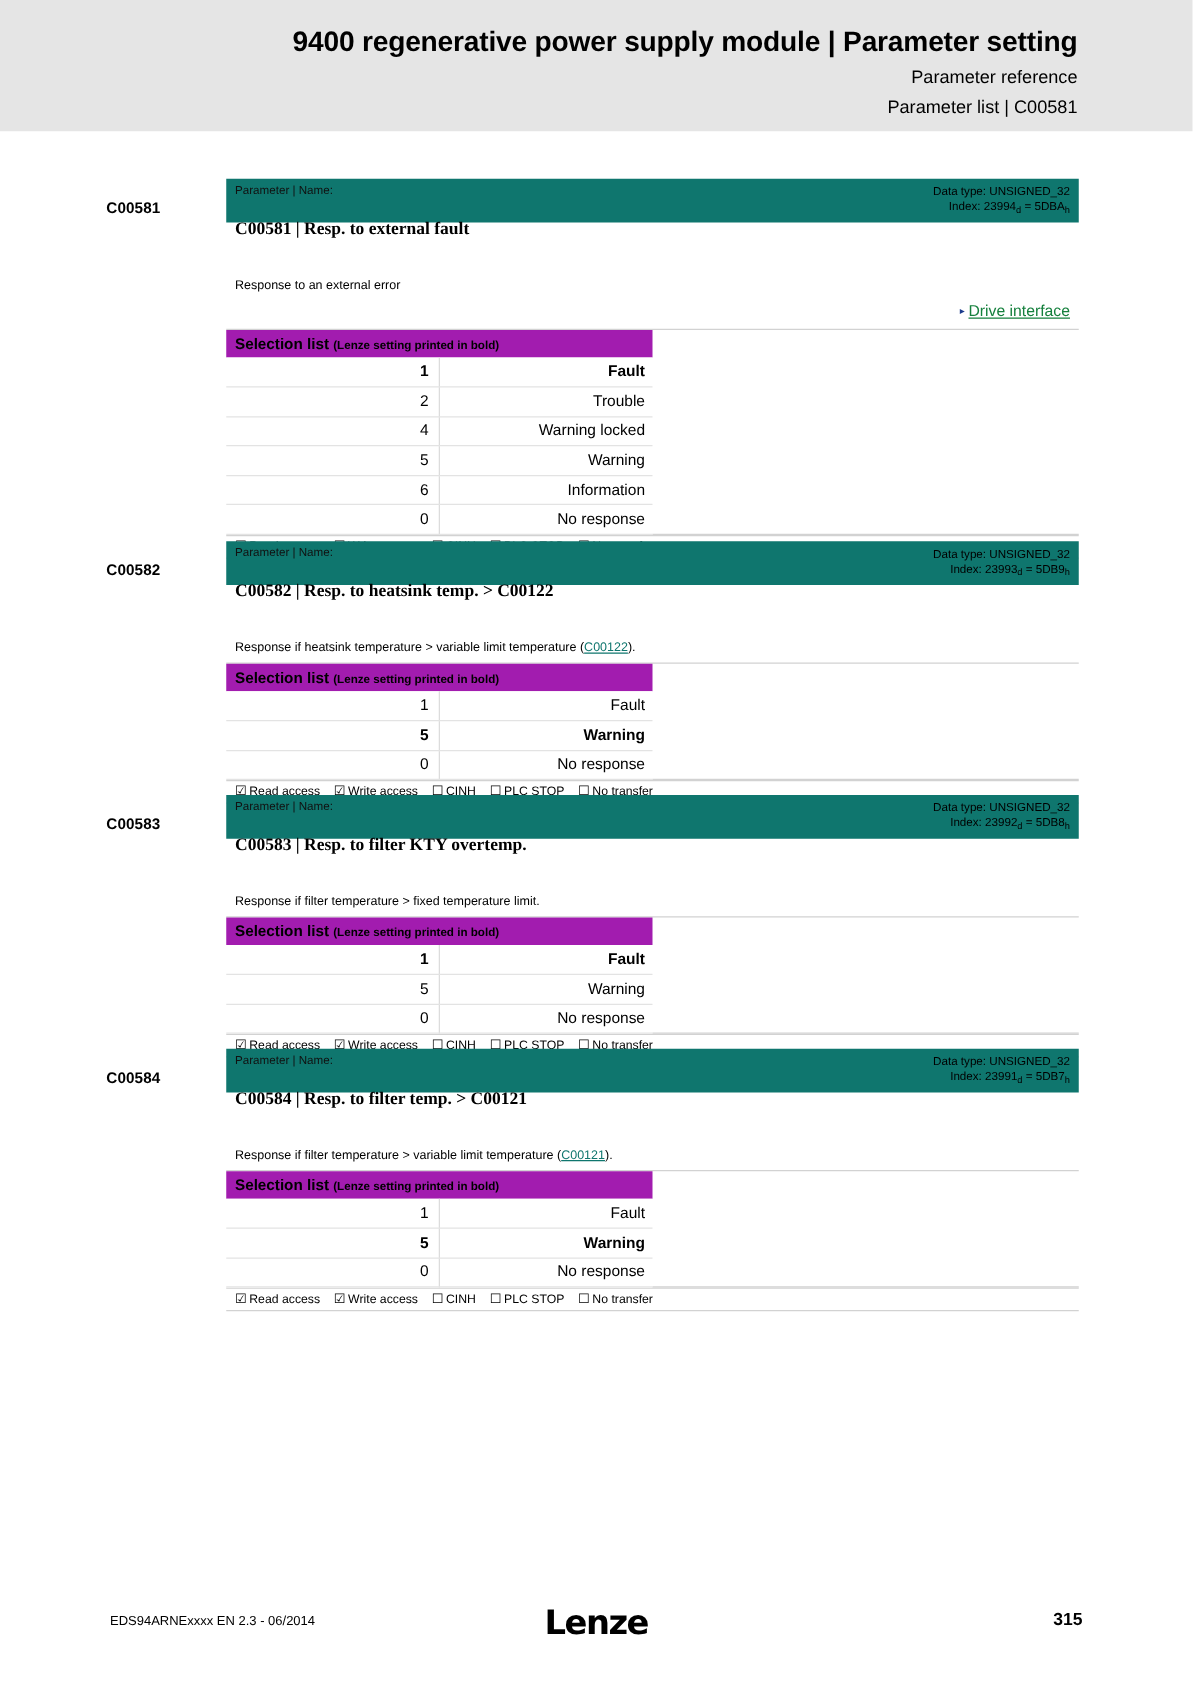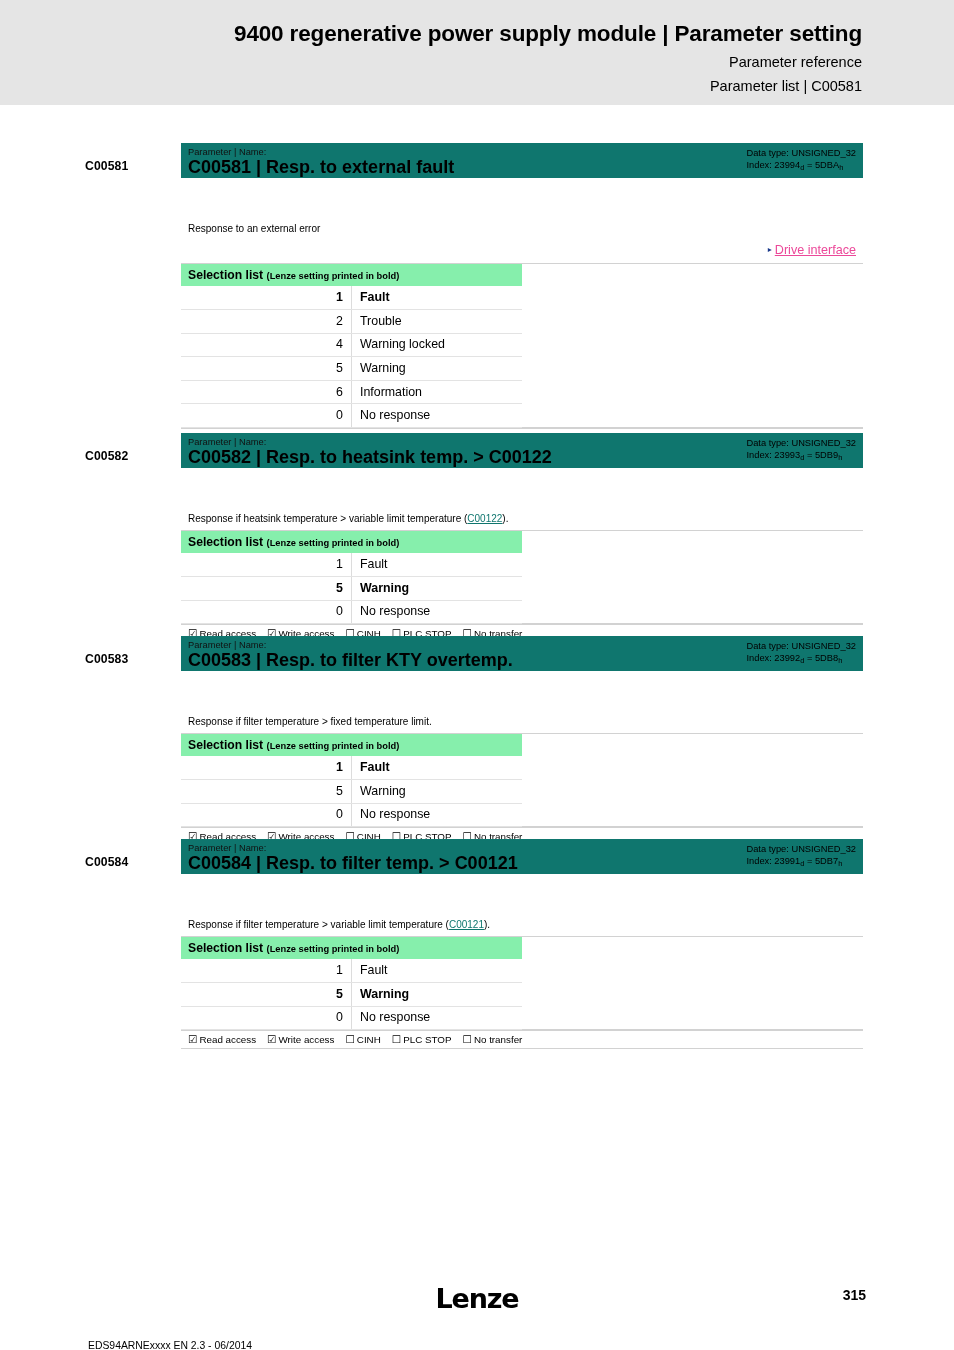--- a/index.html
+++ b/index.html
@@ -82,29 +82,31 @@
     position: relative;
     height: 35px;
     padding: 4px 8px 0 7px;
   }
   .name-band .lbl-small {
     font-size: 9.3px;
     line-height: 11px;
     color: #111;
   }
   .name-band .lbl-name {
-    font-size: 18px;
+    font-size: 14px;
     font-weight: bold;
     line-height: 16px;
-    margin-top: 1px;
+    margin-top: 18px;
+    font-family: Liberation Serif, serif;
   }
   .name-band .dt-block {
     position: absolute;
     right: 7px;
     top: 5px;
+    text-align: right;
     font-size: 9.3px;
     line-height: 11.5px;
   }
   .dt-block sub { font-size: 7.4px; vertical-align: baseline; position: relative; top: 2px; }
 
   
   .desc-row {
     padding: 7px 7px 3px 7px;
     font-size: 10px;
     line-height: 16px;
@@ -116,21 +118,21 @@
     text-decoration: underline;
   }
 
   
   .xref-row {
     text-align: right;
     padding: 0 7px 4px 0;
     height: 23px;
   }
   .xref-link {
-    color: #ec4899;
+    color: #15803d;
     text-decoration: underline;
     font-size: 12.6px;
     white-space: nowrap;
   }
   .xref-arrow {
     color: #1b3a8c;
     font-size: 8px;
     margin-right: 3px;
     text-decoration: none;
     display: inline-block;
@@ -146,21 +148,21 @@
   
   .sel-wrap {
     position: relative;
   }
   .sel-table {
     border-collapse: collapse;
     width: 341px;
     table-layout: fixed;
   }
   .sel-table th.sel-head {
-    background: #86efac;
+    background: #a21caf;
     text-align: left;
     padding: 4px 6px 4px 7px;
     font-size: 12.2px;
     font-weight: bold;
     height: 22px;
     border: none;
   }
   .sel-table th.sel-head .sub {
     font-size: 9.3px;
     font-weight: bold;
@@ -172,21 +174,21 @@
     padding: 1px 6px 2px 6px;
     background: #ffffff;
   }
   .sel-table td.c-val {
     width: 110px;
     text-align: right;
     border-right: 1px solid #dcdcdc;
     padding-right: 8px;
   }
   .sel-table td.c-txt {
-    text-align: left;
+    text-align: right;
     padding-left: 8px;
   }
   .sel-table tr.bold td { font-weight: bold; }
   .sel-table tr:first-child td { border-top: none; }
 
   
   .sel-right {
     position: absolute;
     left: 341px;
     top: 0;
@@ -222,21 +224,20 @@
     top: 1285px;
     width: 954px;
     height: 40px;
   }
   .foot-left {
     position: absolute;
     left: 88px;
     top: 7px;
     font-size: 10.4px;
     white-space: nowrap;
-    margin-top: 48px;
   }
   .foot-logo {
     position: absolute;
     left: 50%;
     transform: translateX(-50%);
     top: -2px;
     font-size: 27px;
     font-weight: bold;
     letter-spacing: -1.2px;
     font-family: "DejaVu Sans", sans-serif;

